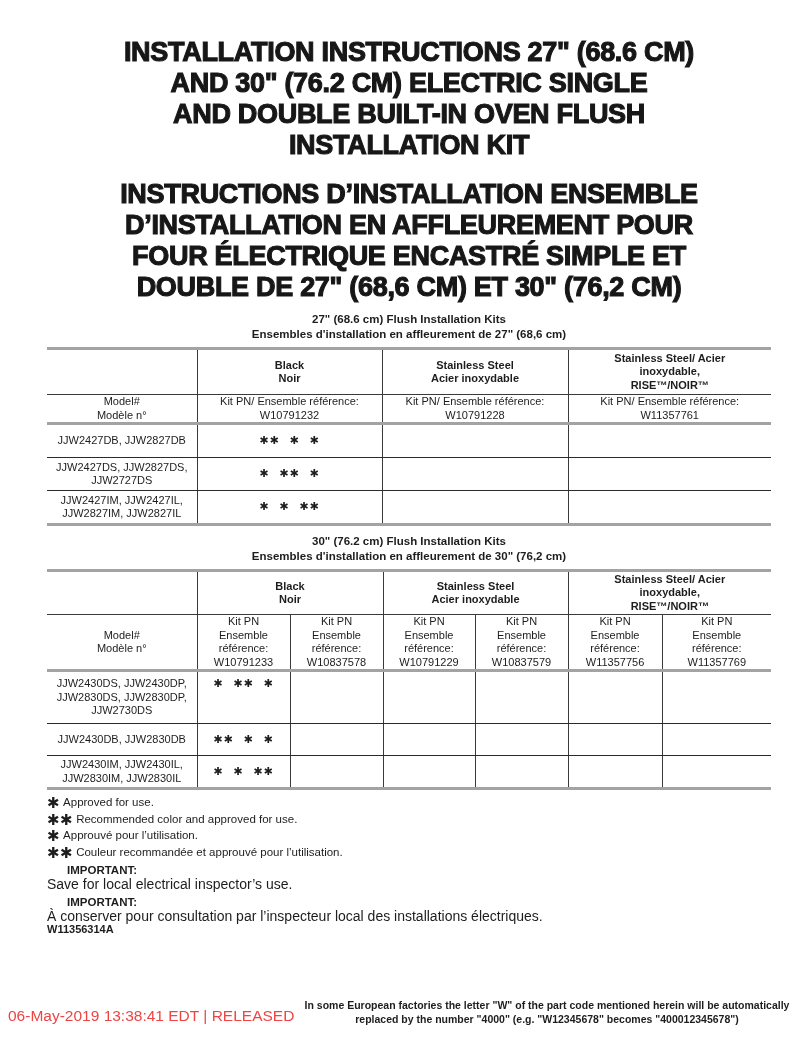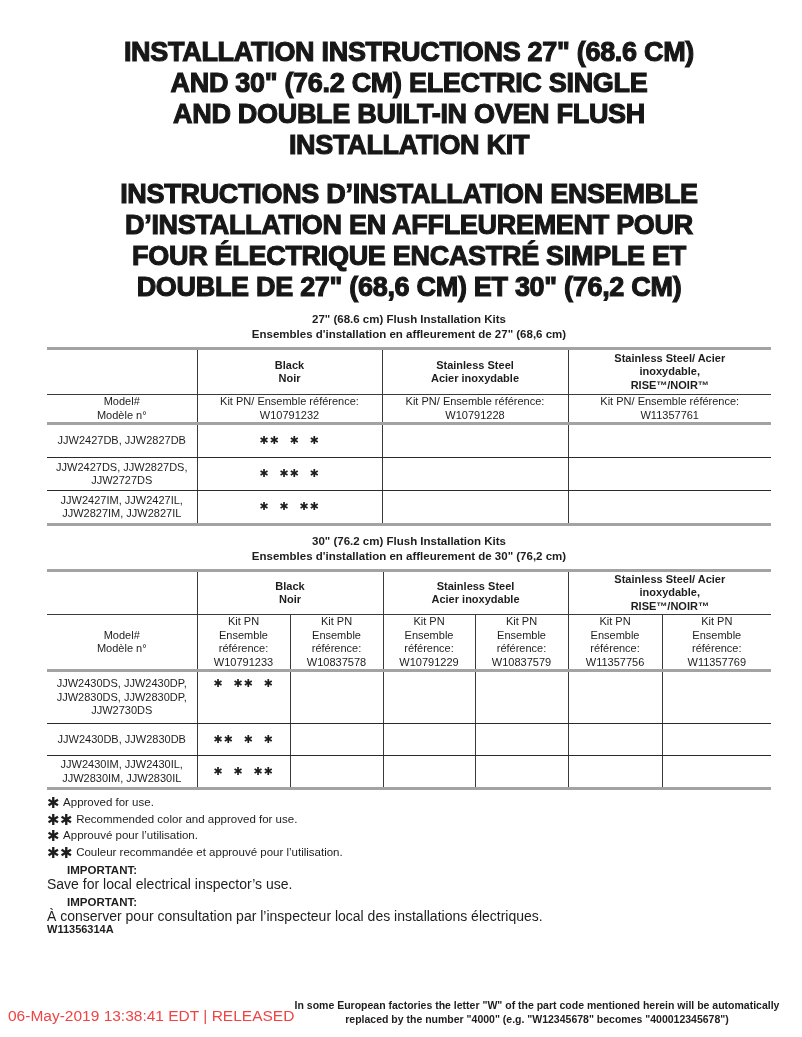--- a/index.html
+++ b/index.html
@@ -87,21 +87,21 @@
   .important-label{font-weight:700;font-size:11.5px;line-height:14px;margin-top:4px;padding-left:20px;}
   .important-text{font-size:14px;line-height:14px;}
   .doc-number{font-weight:700;font-size:11px;}
 
   
   .release-line{
     position:absolute;left:8px;bottom:12px;
     font-size:15.5px;color:#ef4444;
   }
   .euro-note{
-    position:absolute;right:17px;bottom:11px;
+    position:absolute;right:7px;bottom:11px;
     width:496px;text-align:center;
     font-weight:700;font-size:10.5px;line-height:13.5px;
   }
 </style>
 </head>
 <body>
 
 <div class="page">
   <div class="content">
 

